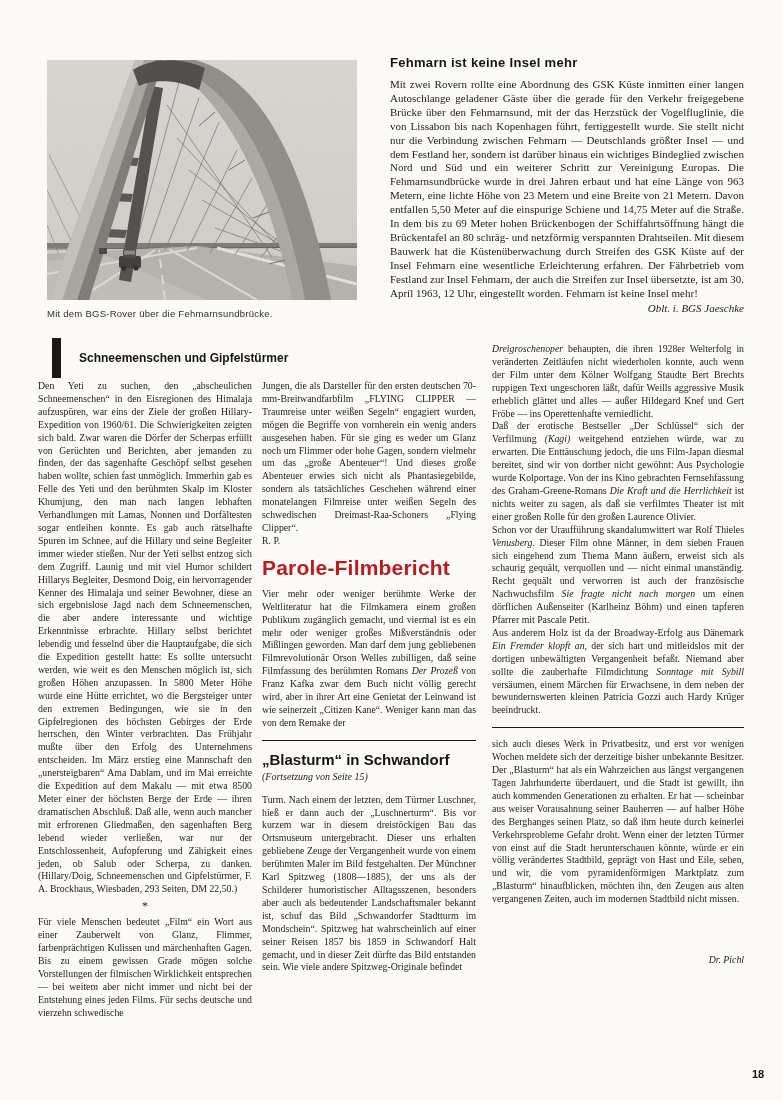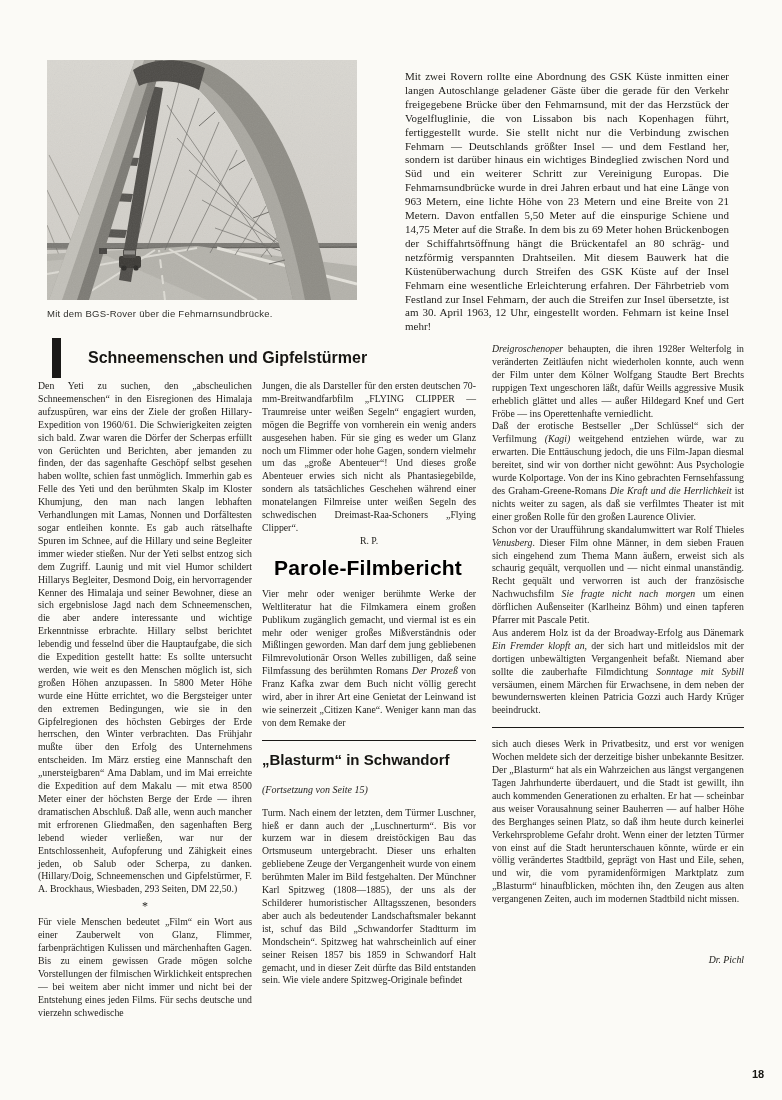--- a/index.html
+++ b/index.html
@@ -15,55 +15,55 @@
     font-family:"Liberation Sans", sans-serif;
     font-size:9.5px;letter-spacing:.25px;color:#2f2e2b;margin-top:8px;
   }
   
   .fehmarn{position:absolute;left:390px;top:55px;width:354px;}
   .fehmarn h2{
     font-family:"Liberation Sans", sans-serif;
     font-size:13px;font-weight:bold;letter-spacing:.3px;margin:0 0 8px 0;color:#161512;
   }
   .fehmarn .body{
-    font-size:11px;line-height:13.9px;text-align:justify;margin:15px;
+    font-size:11px;line-height:13.9px;text-align:justify;margin:0;
     max-height:278px;overflow:hidden;
   }
   .sig-line{font-size:11px;font-style:italic;text-align:right;margin-top:1px;}
   
   .section-head{
     position:absolute;left:38px;top:338px;width:438px;height:40px;
     display:flex;align-items:center;
     font-family:"Liberation Sans", sans-serif;color:#161512;
   }
   .section-head h1{font-size:24px;font-weight:bold;letter-spacing:.5px;margin:0;}
   .head-bar{width:9px;height:40px;background:#1a1918;margin:0 15px 0 14px;flex:none;}
-  .section-head h3{font-size:16px;font-weight:bold;margin:12px;text-align:center;}
+  .section-head h3{font-size:12px;font-weight:bold;margin:3px;text-align:center;}
   
   .col{
     position:absolute;top:380px;width:214px;
     font-size:9.8px;line-height:12.9px;text-align:justify;
   }
   .col p{margin:0;}
   .col1{left:38px;}
   .col2{left:262px;}
   .col3{left:492px;top:343px;width:252px;}
   .star-sep{text-align:center;font-size:12px;line-height:20px;}
-  .rp-sign{text-align:center;}
+  .rp-sign{text-align:left;}
   .parole-head{
     font-family:"Liberation Sans", sans-serif;
-    font-size:21px;font-weight:bold;letter-spacing:.2px;color:#000000;
-    margin:8px 0 8px 12px;line-height:24px;
+    font-size:21px;font-weight:bold;letter-spacing:.2px;color:#b91c1c;
+    margin:8px 0 8px 0;line-height:24px;
   }
   .col hr{border:0;border-top:1.2px solid #1a1918;margin:10px 0 10px 0;}
   .blasturm-head{
     font-family:"Liberation Sans", sans-serif;
     font-size:15px;font-weight:bold;color:#161512;margin:2px 0 2px 0;line-height:17px;
   }
-  .blasturm-sub{font-size:10px;font-style:italic;margin:16px 0 10px 0;}
+  .blasturm-sub{font-size:10px;font-style:italic;margin:3px 0 10px 0;}
   .pichl-sign{font-style:italic;text-align:right;margin-top:48px;}
   
   .pagenum{
     position:absolute;left:752px;top:1068px;
     font-family:"Liberation Sans", sans-serif;font-size:11px;font-weight:bold;color:#161512;
   }
 </style>
 </head>
 <body>
 
@@ -150,21 +150,23 @@
       <circle cx="89" cy="208" r="2.6" fill="#2a2926"></circle>
     </g>
     <rect x="52" y="188" width="8" height="6" fill="#454340"></rect>
 
     <rect width="310" height="240" filter="url(#grain)" opacity="0.8" fill="none"></rect>
   </svg>
   <figcaption class="photo-caption">Mit dem BGS-Rover über die Fehmarnsundbrücke.</figcaption>
 </figure>
 
 <section class="fehmarn">
+  <h2>Fehmarn ist keine Insel mehr</h2>
   <p class="body">Mit zwei Rovern rollte eine Abordnung des GSK Küste inmitten einer langen Autoschlange geladener Gäste über die gerade für den Verkehr freigegebene Brücke über den Fehmarnsund, mit der das Herzstück der Vogelfluglinie, die von Lissabon bis nach Kopenhagen führt, fertiggestellt wurde. Sie stellt nicht nur die Verbindung zwischen Fehmarn — Deutschlands größter Insel — und dem Festland her, sondern ist darüber hinaus ein wichtiges Bindeglied zwischen Nord und Süd und ein weiterer Schritt zur Vereinigung Europas. Die Fehmarnsundbrücke wurde in drei Jahren erbaut und hat eine Länge von 963 Metern, eine lichte Höhe von 23 Metern und eine Breite von 21 Metern. Davon entfallen 5,50 Meter auf die einspurige Schiene und 14,75 Meter auf die Straße. In dem bis zu 69 Meter hohen Brückenbogen der Schiffahrtsöffnung hängt die Brückentafel an 80 schräg- und netzförmig verspannten Drahtseilen. Mit diesem Bauwerk hat die Küstenüberwachung durch Streifen des GSK Küste auf der Insel Fehmarn eine wesentliche Erleichterung erfahren. Der Fährbetrieb vom Festland zur Insel Fehmarn, der auch die Streifen zur Insel übersetzte, ist am 30. April 1963, 12 Uhr, eingestellt worden. Fehmarn ist keine Insel mehr!</p>
+  <div class="sig-line">Oblt. i. BGS Jaeschke</div>
 </section>
 
 <div class="section-head">
   <div class="head-bar"></div>
   <h3>Schneemenschen und Gipfelstürmer</h3>
 </div>
 
 <div class="col col1">
   <p>Den Yeti zu suchen, den „abscheulichen Schneemenschen“ in den Eisregionen des Himalaja aufzuspüren, war eins der Ziele der großen Hillary-Expedition von 1960/61. Die Schwierigkeiten zeigten sich bald. Zwar waren die Dörfer der Scherpas erfüllt von Gerüchten und Berichten, aber jemanden zu finden, der das sagenhafte Geschöpf selbst gesehen haben wollte, schien fast unmöglich. Immerhin gab es Felle des Yeti und den berühmten Skalp im Kloster Khumjung, den man nach langen lebhaften Verhandlungen mit Lamas, Nonnen und Dorfältesten sogar entleihen konnte. Es gab auch rätselhafte Spuren im Schnee, auf die Hillary und seine Begleiter immer wieder stießen. Nur der Yeti selbst entzog sich dem Zugriff. Launig und mit viel Humor schildert Hillarys Begleiter, Desmond Doig, ein hervorragender Kenner des Himalaja und seiner Bewohner, diese an sich ergebnislose Jagd nach dem Schneemenschen, die aber andere interessante und wichtige Erkenntnisse erbrachte. Hillary selbst berichtet lebendig und fesselnd über die Hauptaufgabe, die sich die Expedition gestellt hatte: Es sollte untersucht werden, wie weit es den Menschen möglich ist, sich großen Höhen anzupassen. In 5800 Meter Höhe wurde eine Hütte errichtet, wo die Bergsteiger unter den extremen Bedingungen, wie sie in den Gipfelregionen des höchsten Gebirges der Erde herrschen, den Winter verbrachten. Das Frühjahr mußte über den Erfolg des Unternehmens entscheiden. Im März erstieg eine Mannschaft den „unersteigbaren“ Ama Dablam, und im Mai erreichte die Expedition auf dem Makalu — mit etwa 8500 Meter einer der höchsten Berge der Erde — ihren dramatischen Abschluß. Daß alle, wenn auch mancher mit erfrorenen Gliedmaßen, den sagenhaften Berg lebend wieder verließen, war nur der Entschlossenheit, Aufopferung und Zähigkeit eines jeden, ob Salub oder Scherpa, zu danken. (Hillary/Doig, Schneemenschen und Gipfelstürmer, F. A. Brockhaus, Wiesbaden, 293 Seiten, DM 22,50.)</p>
   <div class="star-sep">*</div>

